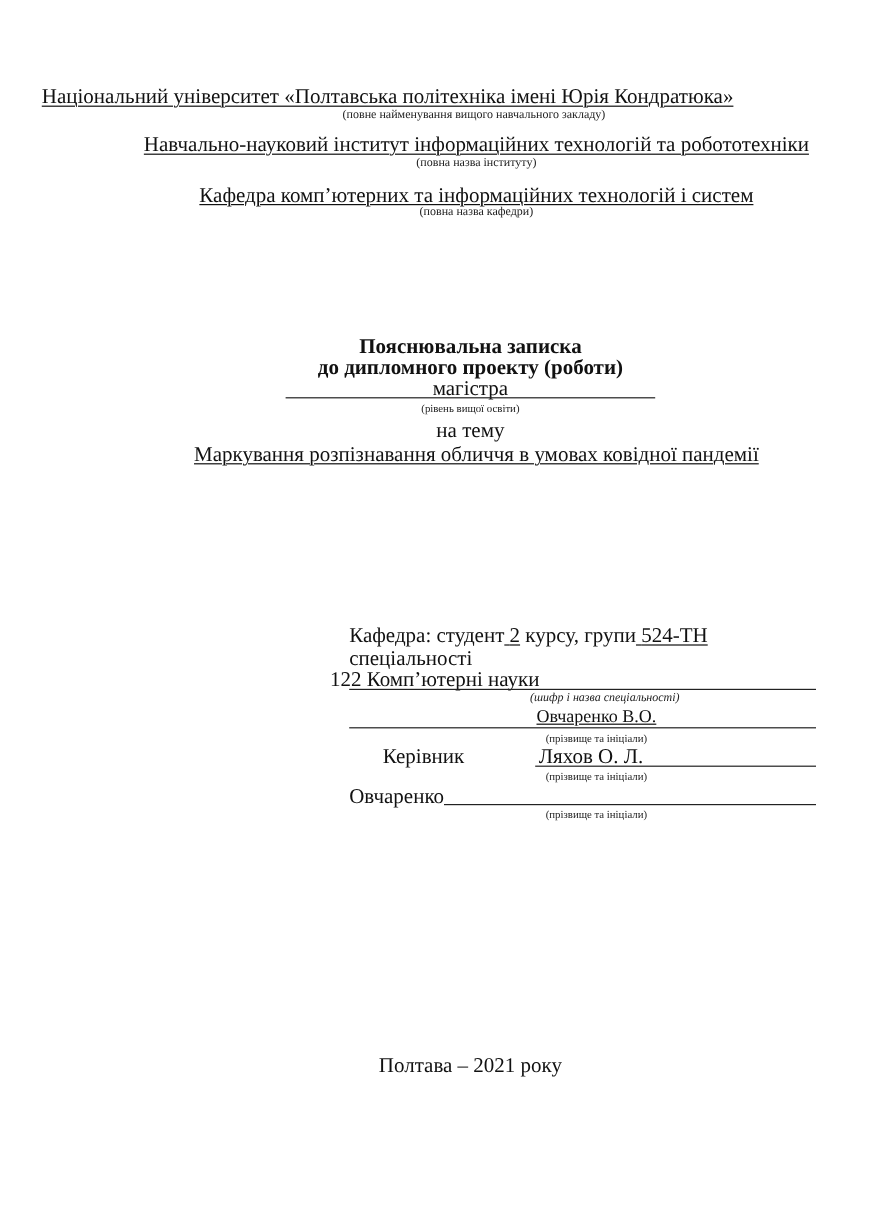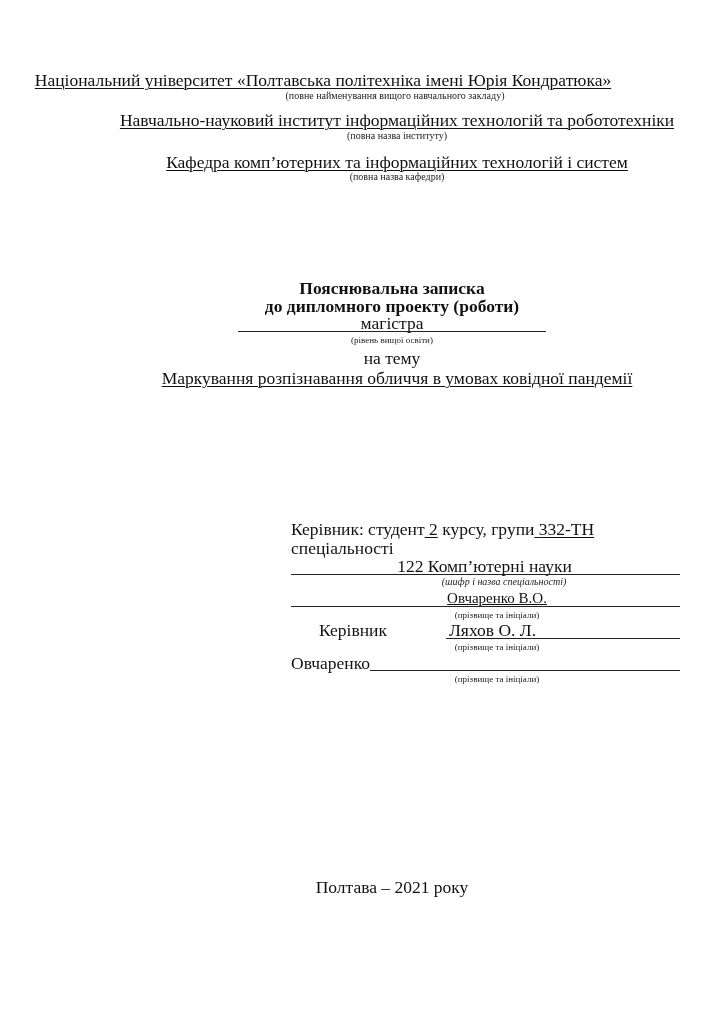--- a/index.html
+++ b/index.html
@@ -39,26 +39,26 @@
 <div class="abs center big bold" style="left:0; width:784px; top:296px;">до дипломного проекту (роботи)</div>
 <div class="abs center big" style="left:0; width:784px; top:313px;">магістра</div>
 <div class="line" style="left:238px; width:308px; top:331px;"></div>
 <div class="abs center" style="left:0; width:784px; top:335px; font-size:9px; line-height:11px; color:#222;">(рівень вищої освіти)</div>
 <div class="abs center big" style="left:0; width:784px; top:348px;">на тему</div>
 <div class="abs center big" style="left:0; width:794px; top:368px;">
   <span class="u">Маркування розпізнавання обличчя в умовах ковідної пандемії</span>
 </div>
 
 <div class="fieldtext" style="left:291px; top:519px;">
-  <span>Керівник: студент</span><span class="u">&nbsp;<span>2</span></span>
-  <span>курсу, групи</span><span class="u">&nbsp;<span>332-ТН</span></span>
+  <span>Кафедра: студент</span><span class="u">&nbsp;<span>2</span></span>
+  <span>курсу, групи</span><span class="u">&nbsp;<span>524-ТН</span></span>
 </div>
 <div class="fieldtext" style="left:291px; top:538px;text-align:center;">спеціальності</div>
 
-<div class="fieldtext" style="left:290px; width:389px; top:556px; text-align:center;">122 Комп’ютерні науки</div>
+<div class="fieldtext" style="left:275px; width:389px; top:556px; ">122 Комп’ютерні науки</div>
 <div class="line" style="left:291px; width:389px; top:574px;"></div>
 <div class="abs center small" style="left:298px; width:412px; top:576px; font-size:10px;font-style:italic;">(шифр і назва спеціальності)</div>
 
 <div class="abs center" style="left:291px; width:412px; top:590px; font-size:15px; line-height:17px;text-decoration:underline;">Овчаренко В.О.</div>
 <div class="line" style="left:291px; width:389px; top:606px;"></div>
 <div class="abs center small" style="left:291px; width:412px; top:609px; font-size:9px;">(прізвище та ініціали)</div>
 
 <div class="fieldtext" style="left:291px; top:620px;margin-left:28px;">Керівник</div>
 <div class="fieldtext" style="left:449px; top:620px;">Ляхов О. Л.</div>
 <div class="line" style="left:446px; width:234px; top:638px;"></div>

